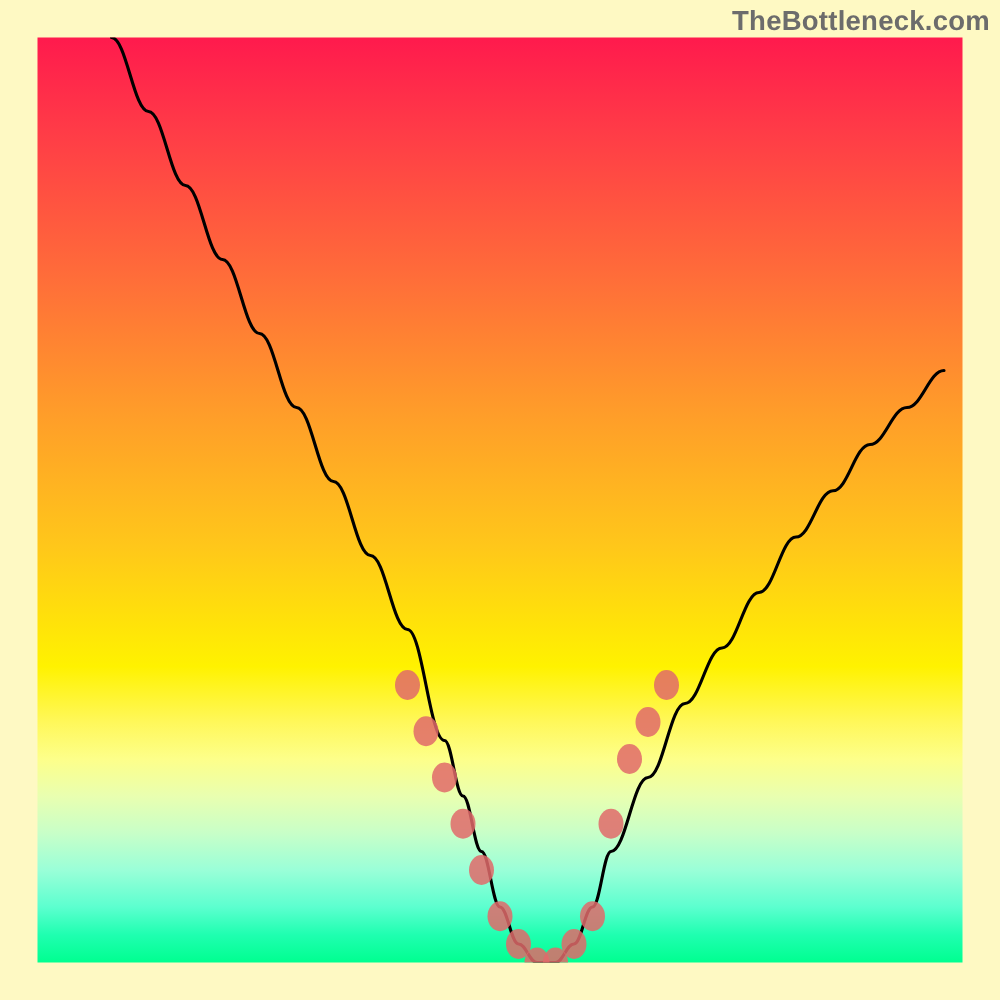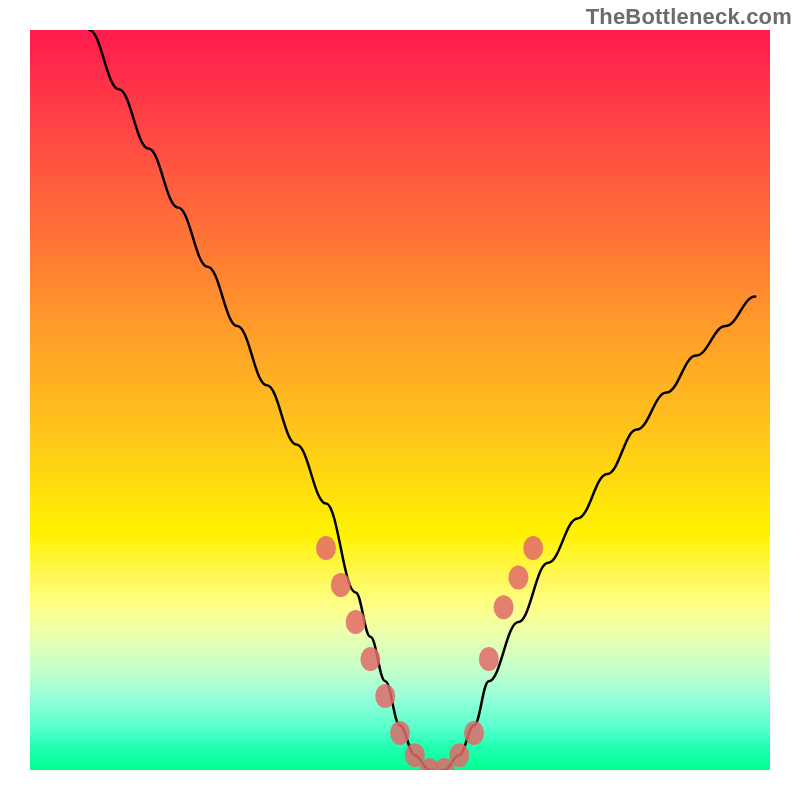--- a/index.html
+++ b/index.html
@@ -10,21 +10,21 @@
     height: 800px;
     overflow: hidden;
     font-family: Arial, Helvetica, sans-serif;
   }
   .frame {
     position: absolute;
     left: 0;
     top: 0;
     width: 800px;
     height: 800px;
-    background: #ffffff;
+    background: #fef9c3;
   }
   .plot-area {
     position: absolute;
     left: 30px;
     top: 30px;
     width: 740px;
     height: 740px;
     background: linear-gradient(to bottom,
       #ff1a4d 0%,
       #ff3b47 10%,

